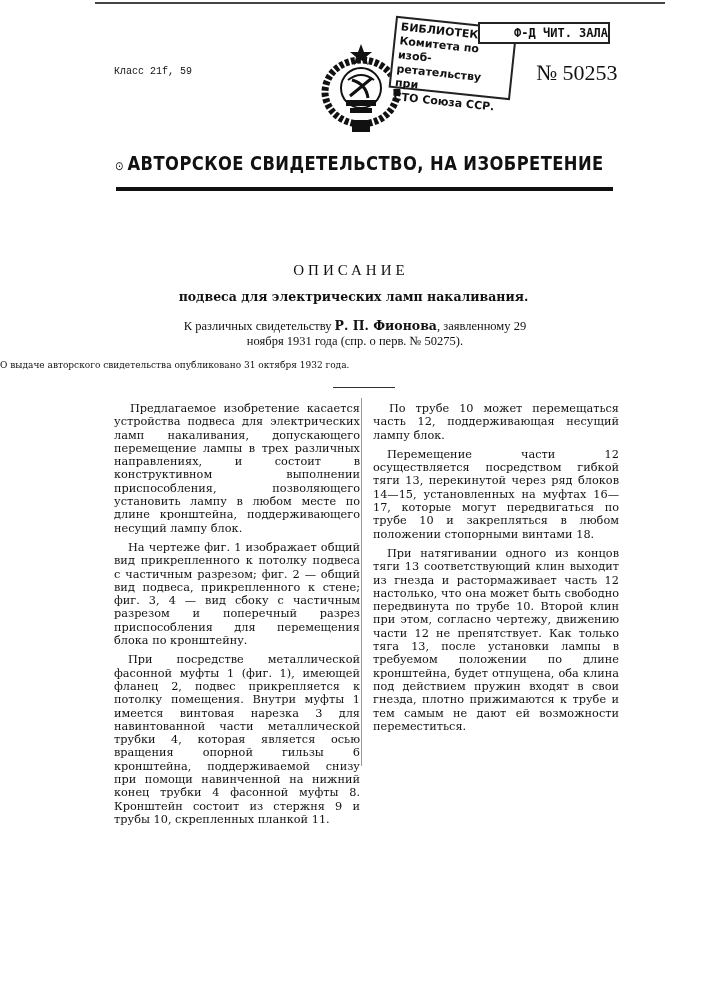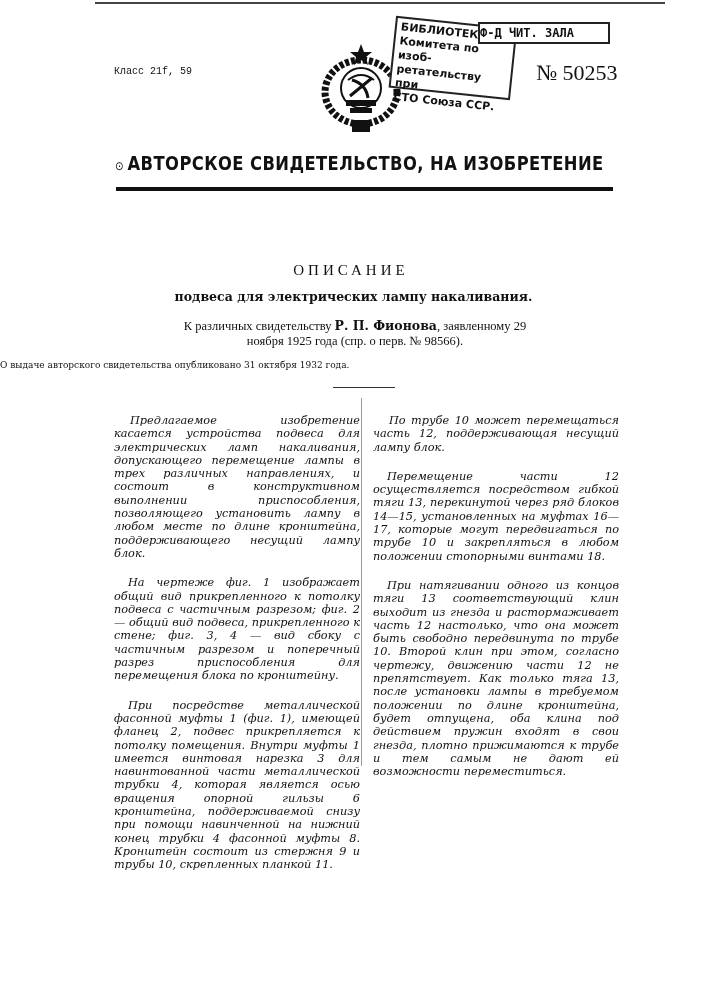--- a/index.html
+++ b/index.html
@@ -7,37 +7,37 @@
          font-family: "DejaVu Serif", serif; color: #111; }
   .topline { position: absolute; left: 95px; top: 2px; width: 570px; height: 2px; background: #444; }
   .klass { position: absolute; left: 114px; top: 66px; font-size: 10px; font-family: Liberation Mono, monospace; }
   .num { position: absolute; left: 536px; top: 60px; font-size: 22px; font-family: "Liberation Serif", serif; }
   .emblem { position: absolute; left: 318px; top: 40px; width: 86px; height: 96px; }
   .stamp1 { position: absolute; left: 392px; top: 22px; width: 122px; height: 72px; border: 2px solid #222;
             transform: rotate(6deg); background: #fff; font-family: "DejaVu Sans", sans-serif; font-weight: bold;
             font-size: 11px; line-height: 14px; padding: 2px 4px; box-sizing: border-box; }
   .stamp2 { position: absolute; left: 478px; top: 22px; width: 132px; height: 22px; border: 2px solid #222;
             background: #fff; font-family: "DejaVu Sans Mono", monospace; font-weight: bold; font-size: 12px;
-            line-height: 18px; text-align: left; box-sizing: border-box; }
+            line-height: 18px; text-align: right; box-sizing: border-box; }
   .title { position: absolute; left: 115px; top: 152px; width: 500px; font-family: "DejaVu Sans", sans-serif;
            font-weight: bold; font-size: 19px; letter-spacing: 0.5px; transform: scaleX(0.86); transform-origin: left; white-space: nowrap; }
   .title .mark { font-size: 12px; font-weight: normal; margin-right: 4px; }
   .rule { position: absolute; left: 116px; top: 187px; width: 497px; height: 4px; background: #111; }
   .opis { position: absolute; left: 0; width: 702px; top: 262px; text-align: center; font-size: 15px; letter-spacing: 4px; font-family: "Liberation Serif", serif; }
   .sub { position: absolute; left: 0; width: 707px; top: 289px; text-align: center; font-size: 12.5px; font-weight: bold; font-family: "DejaVu Serif", serif; }
   .author { position: absolute; left: 170px; width: 370px; top: 318px; text-align: center; font-size: 12.5px; line-height: 15px; font-family: "Liberation Serif", serif; }
   .author b { font-family: "DejaVu Serif", serif; }
   .issued { position: absolute; left: 0; width: 707px; top: 360px; text-align: left; font-size: 9px; font-family: "DejaVu Serif", serif; }
   .shortrule { position: absolute; left: 333px; top: 387px; width: 62px; height: 1px; background: #333; }
   .col { position: absolute; top: 398px; width: 246px; font-size: 11.3px; line-height: 13.3px; text-align: justify;
          font-family: "DejaVu Serif", serif; }
   .col.left { left: 114px; }
   .col.right { left: 373px; }
   .divider { position: absolute; left: 361px; top: 398px; width: 1px; height: 368px; background: #999; }
-  .col p { margin: 16px 0 6px 0; text-indent: 14px; font-style: italic; }
+  .col p { margin: 4px 0 6px 0; text-indent: 14px; }
   .col p:first-child { text-indent: 16px; }
 </style>
 </head>
 <body>
 
 <div class="topline"></div>
 
 <div class="klass">Класс 21f, 59</div>
 
 <div class="emblem">
@@ -62,24 +62,24 @@
 <div class="stamp2">Ф-Д ЧИТ. ЗАЛА</div>
 
 <div class="num">№ 50253</div>
 
 <div class="title">
   <span class="mark">⊙</span><span>АВТОРСКОЕ СВИДЕТЕЛЬСТВО, НА ИЗОБРЕТЕНИЕ</span>
 </div>
 <div class="rule"></div>
 
 <div class="opis">ОПИСАНИЕ</div>
-<div class="sub">подвеса для электрических лампу накаливания.</div>
+<div class="sub">подвеса для электрических ламп накаливания.</div>
 <div class="author">
   <span>К различных свидетельству</span>
-  <b>Р. П. Фионова</b><span>, заявленному 29 ноября 1925 года (спр. о перв. № 98566).</span>
+  <b>Р. П. Фионова</b><span>, заявленному 29 ноября 1931 года (спр. о перв. № 50275).</span>
 </div>
 <div class="issued">О выдаче авторского свидетельства опубликовано 31 октября 1932 года.</div>
 <div class="shortrule"></div>
 
 <div class="col left">
   <p>Предлагаемое изобретение касается устройства подвеса для электрических ламп накаливания, допускающего перемещение лампы в трех различных направлениях, и состоит в конструктивном выполнении приспособления, позволяющего установить лампу в любом месте по длине кронштейна, поддерживающего несущий лампу блок.</p>
   <p>На чертеже фиг. 1 изображает общий вид прикрепленного к потолку подвеса с частичным разрезом; фиг. 2 — общий вид подвеса, прикрепленного к стене; фиг. 3, 4 — вид сбоку с частичным разрезом и поперечный разрез приспособления для перемещения блока по кронштейну.</p>
   <p>При посредстве металлической фасонной муфты 1 (фиг. 1), имеющей фланец 2, подвес прикрепляется к потолку помещения. Внутри муфты 1 имеется винтовая нарезка 3 для навинтованной части металлической трубки 4, которая является осью вращения опорной гильзы 6 кронштейна, поддерживаемой снизу при помощи навинченной на нижний конец трубки 4 фасонной муфты 8. Кронштейн состоит из стержня 9 и трубы 10, скрепленных планкой 11.</p>
 </div>
 <div class="divider"></div>

